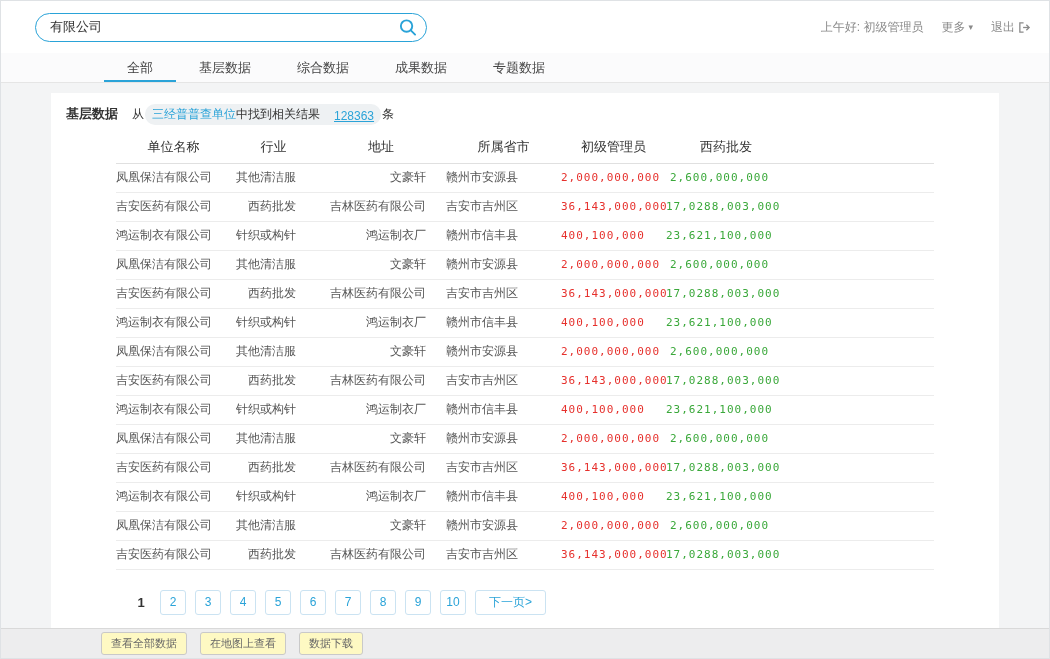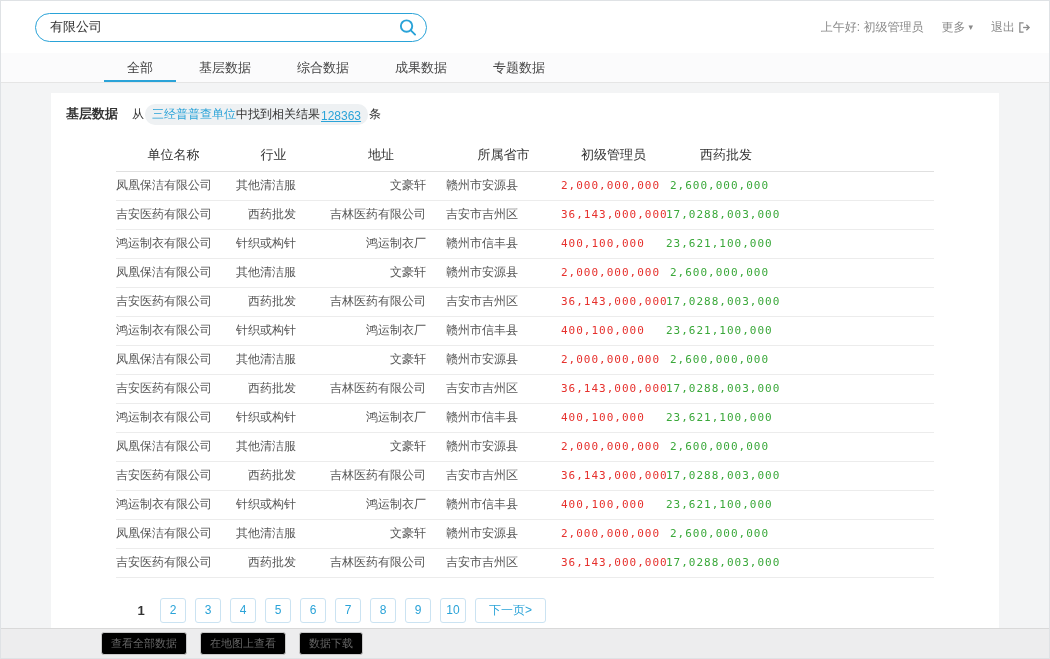--- a/index.html
+++ b/index.html
@@ -58,24 +58,24 @@
 
   
   .main { flex:1 1 auto; padding:10px 50px 0; overflow:hidden; }
   .card { background:#fff; padding:8px 65px 16px; }
 
   .results-row { display:flex; align-items:center; margin-left:-50px; height:26px; }
   .section-label { font-weight:bold; color:#333; font-size:13px; }
   .results-text { margin-left:14px; font-size:12px; color:#333; display:inline-flex; align-items:center; }
   .pill { background:#eef1f3; border-radius:10px; padding:2px 7px; display:inline-flex; align-items:flex-end; margin:0 1px; }
   .link { color:#2aa3d8; text-decoration:none; cursor:pointer; }
-  .count-link { text-decoration:underline; margin-left:1px; }
-
-  
-  table { width:100%; border-collapse:collapse; table-layout:fixed; margin-top:12px; }
+  .count-link { text-decoration:underline; margin-left:14px; }
+
+  
+  table { width:100%; border-collapse:collapse; table-layout:fixed; margin-top:4px; }
   thead th {
     height:32px; font-size:13px; color:#333; font-weight:normal;
     text-align:center; border-bottom:1px solid #e0e0e0; white-space:nowrap;
   }
   tbody td {
     height:29px; font-size:12px; color:#555;
     border-bottom:1px solid #ececec; white-space:nowrap; overflow:hidden;
   }
   td.col-0 { text-align:left; }
   td.col-1 { text-align:right; padding-right:20px; }
@@ -97,21 +97,21 @@
   .pg-next { padding:0 13px; }
 
   
   .footer {
     flex:0 0 auto; height:30px;
     background:#ededee; border-top:1px solid #d9d9d9;
     display:flex; align-items:center; gap:13px;
     padding-left:100px;
   }
   .ft-btn {
-    border:1px solid #c9c9c9; background:#000000; color:#666;
+    border:1px solid #c9c9c9; background:#fef9c3; color:#666;
     font-size:11px; padding:3px 9px; border-radius:3px; cursor:pointer; font-family:inherit;
   }
 </style>
 </head>
 <body>
 
 <div class="page">
 
   <header class="app-header">
 

